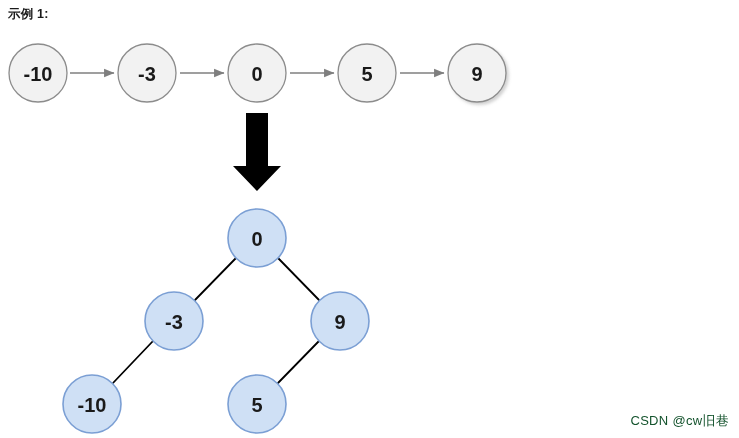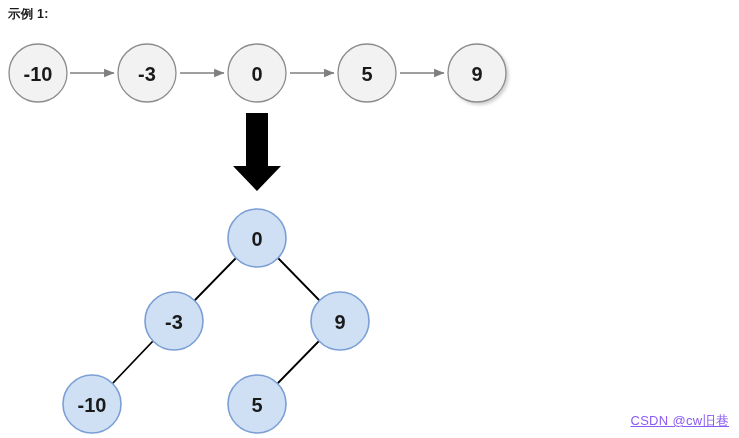--- a/index.html
+++ b/index.html
@@ -42,24 +42,23 @@
     text-anchor: middle;
     dominant-baseline: central;
   }
   .list-node-label { font-size: 20px; }
   .tree-node-label { font-size: 20px; }
   #watermark {
     position: absolute;
     right: 10px;
     bottom: 8px;
     font-size: 13px;
-    color: #8b5cf6;
+    color: #14532d;
     white-space: nowrap;
     letter-spacing: 0.3px;
-    text-decoration: underline;
   }
 </style>
 </head>
 <body>
 
 <div id="canvas">
 
   <div id="example-title">示例 1:</div>
 
   <svg id="diagram-svg" viewBox="0 0 739 438" xmlns="http://www.w3.org/2000/svg">

